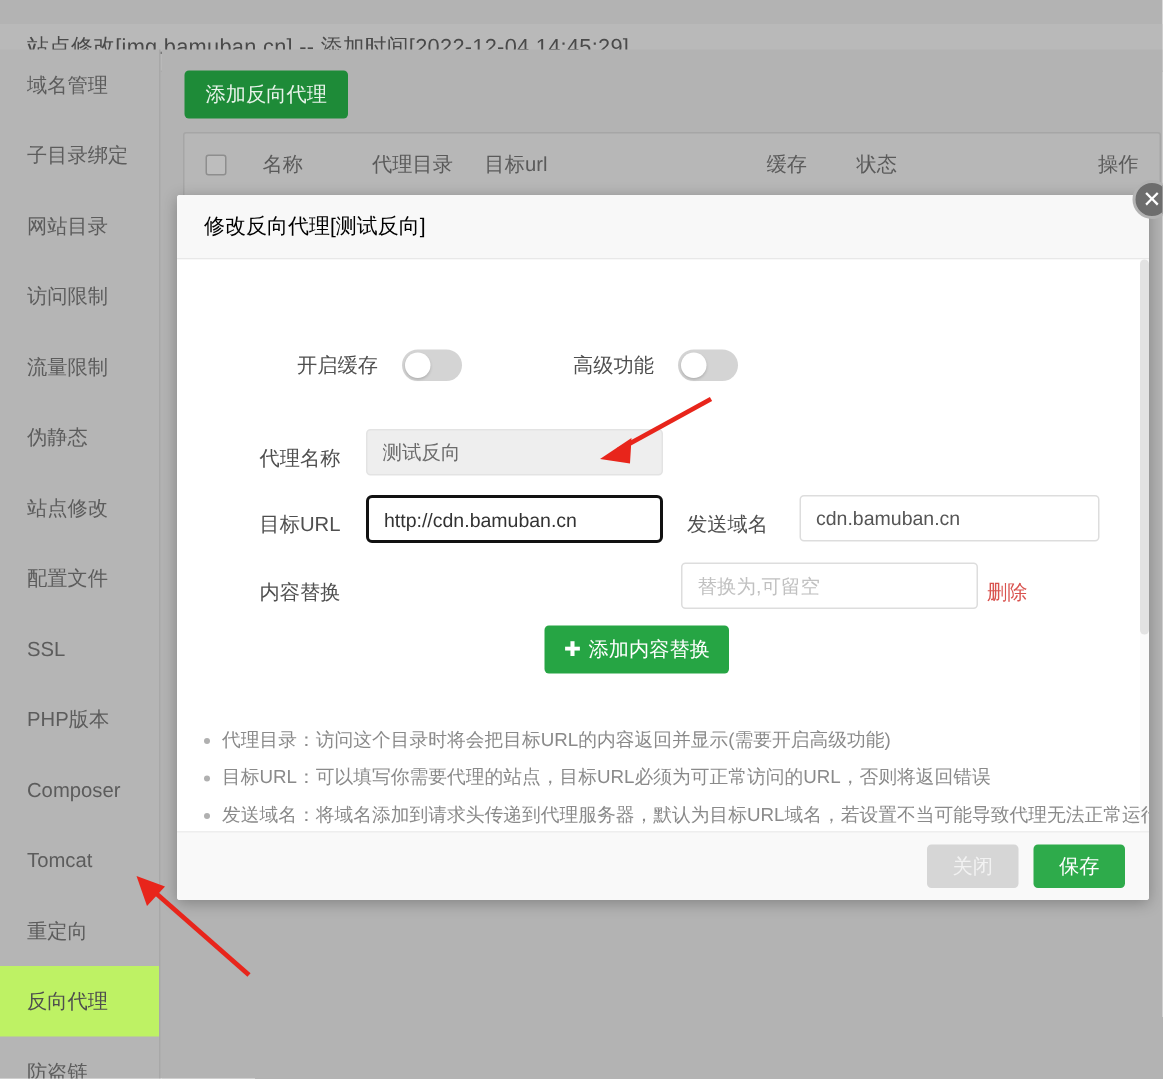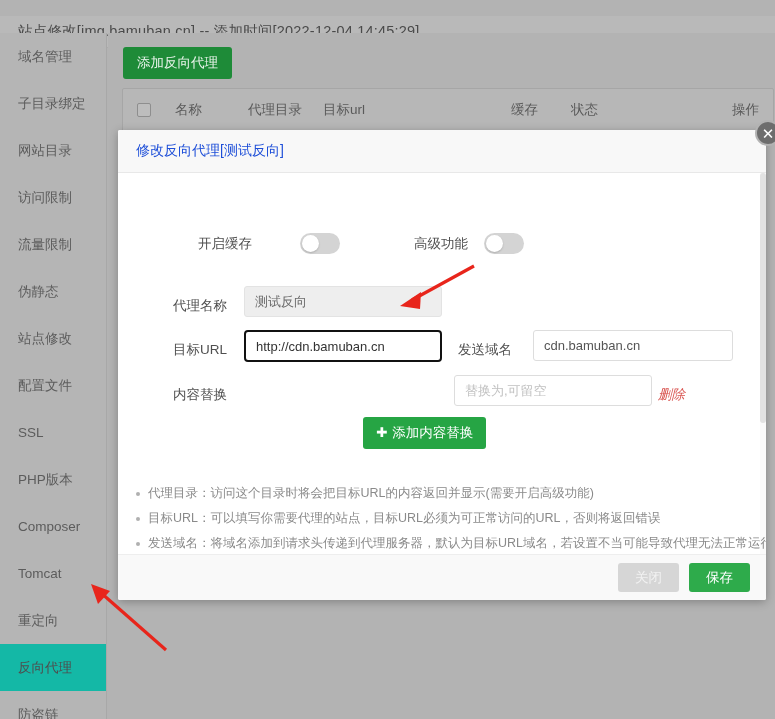--- a/index.html
+++ b/index.html
@@ -45,21 +45,21 @@
     height: 47px;
     display: flex;
     align-items: center;
     padding-left: 18px;
     font-size: 13.5px;
     color: #5c5c5c;
     cursor: pointer;
     white-space: nowrap;
   }
   .side-item.active {
-    background: #14b8a6;
+    background: #bef264;
     color: #4e4e4e;
   }
 
   
   #main {
     position: absolute;
     left: 108px; top: 33px;
     width: 667px; height: 686px;
     background: #b3b3b3;
   }
@@ -120,21 +120,21 @@
     overflow: hidden;
   }
   #modal-header {
     height: 43px;
     background: #f8f8f8;
     border-bottom: 1px solid #e8e8e8;
     display: flex;
     align-items: center;
     padding-left: 18px;
     font-size: 14px;
-    color: #1d4ed8;
+    color: #000000;
   }
   #modal-close {
     position: absolute;
     right: -10px; top: -14px;
     width: 26px; height: 26px;
     border-radius: 50%;
     background: #6d6d6d;
     color: #ffffff;
     display: flex;
     align-items: center;
@@ -238,21 +238,20 @@
     line-height: 1;
   }
   #add-replace-btn .plus { font-weight: bold; margin-right: 5px; }
 
   #delete-link {
     position: absolute;
     left: 540px; top: 213px;
     font-size: 13.5px;
     color: #d9534f;
     cursor: pointer;
-    font-style: italic;
   }
 
   #help-list {
     position: absolute;
     left: 8px; top: 308px;
     width: 632px;
     margin: 0;
     padding: 0 0 0 22px;
     list-style: none;
   }
@@ -384,21 +383,21 @@
     <span>修改反向代理[测试反向]</span>
   </div>
 
   <div id="modal-body">
 
     <div id="modal-scrollbar">
       <div class="thumb"></div>
     </div>
 
     <div class="row" id="row-toggles">
-      <div class="toggle-group" style="margin-left:62px;gap:32px;">
+      <div class="toggle-group" style="margin-left:62px;">
         <span class="flabel">开启缓存</span>
         <div class="switch off">
             <span class="knob"></span>
           </div>
       </div>
       <div class="toggle-group" style="margin-left:56px;">
         <span class="flabel">高级功能</span>
         <div class="switch off">
             <span class="knob"></span>
           </div>

